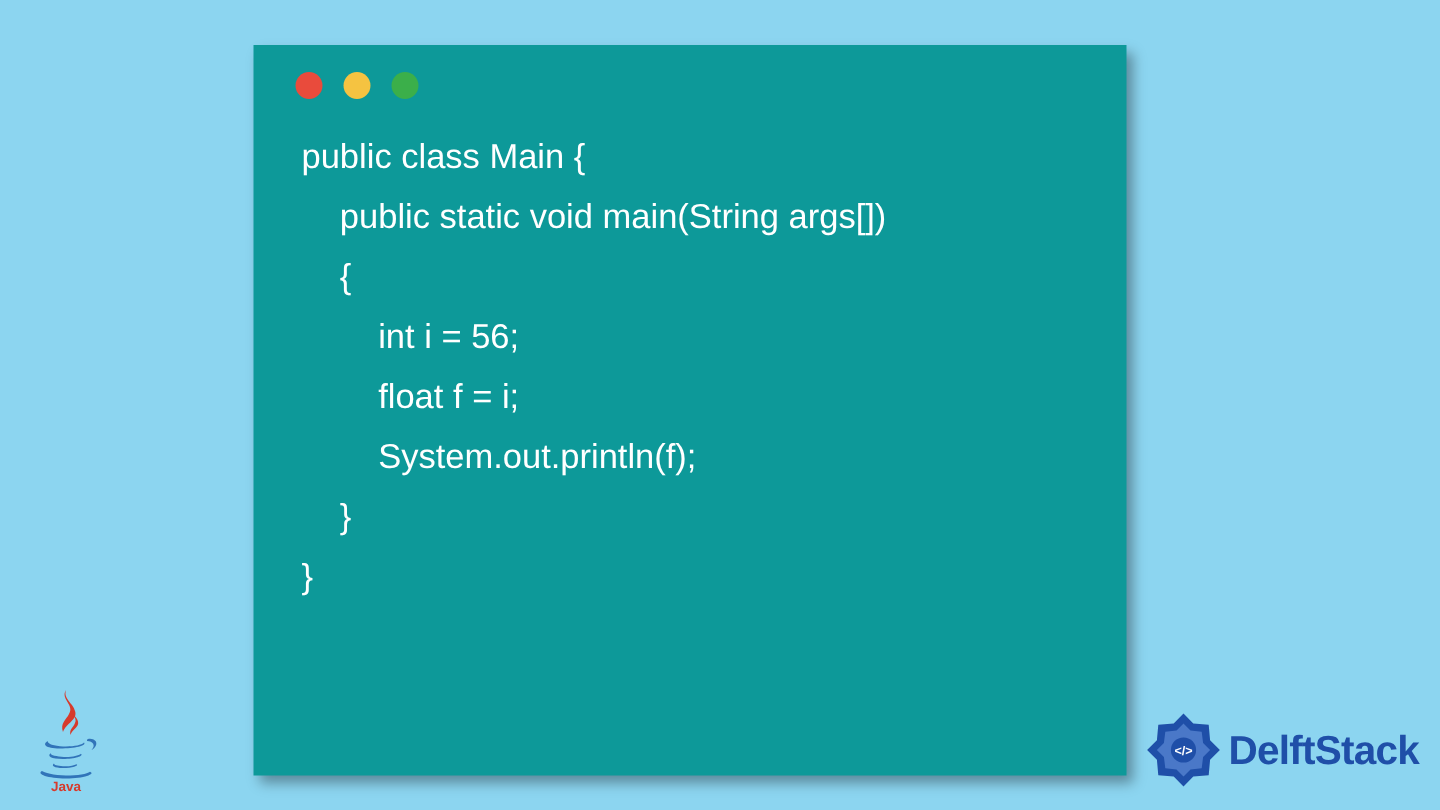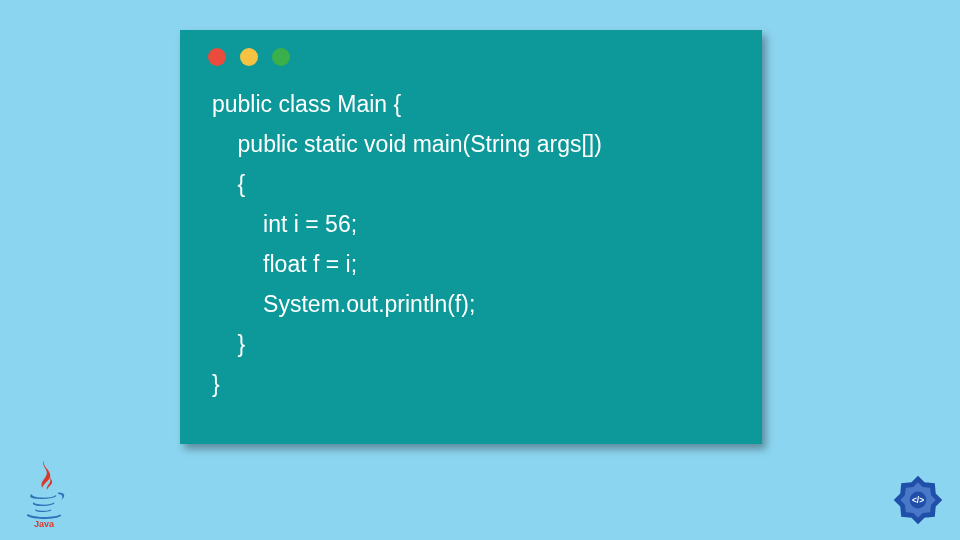--- a/index.html
+++ b/index.html
@@ -6,24 +6,24 @@
     body {
       width: 960px;
       height: 540px;
       background: #8CD5F0;
       position: relative;
       font-family: Arial, Helvetica, sans-serif;
       overflow: hidden;
     }
     .code-window {
       position: absolute;
-      left: 180px;
+      left: 169px;
       top: 30px;
       width: 582px;
-      height: 414px;
+      height: 487px;
       background: #0D9999;
       box-shadow: 4px 5px 8px rgba(0,0,0,0.35);
     }
     .traffic-lights {
       position: absolute;
       top: 18px;
       left: 28px;
       display: flex;
       gap: 14px;
     }
@@ -101,13 +101,14 @@
 
 <div class="delft-logo">
   <svg viewBox="0 0 60 60" width="56" height="56">
     <g transform="translate(30,30)">
       <path d="M0,-26 L7,-19 L18,-18 L19,-7 L26,0 L19,7 L18,18 L7,19 L0,26 L-7,19 L-18,18 L-19,7 L-26,0 L-19,-7 L-18,-18 L-7,-19 Z" fill="#1F4FA8"></path>
       <path d="M0,-19 L5,-14 L13,-13 L14,-5 L19,0 L14,5 L13,13 L5,14 L0,19 L-5,14 L-13,13 L-14,5 L-19,0 L-14,-5 L-13,-13 L-5,-14 Z" fill="#4A78C8"></path>
       <circle r="9" fill="#1F4FA8"></circle>
       <text x="0" y="3.5" text-anchor="middle" font-size="9" fill="#FFFFFF" font-family="Arial" font-weight="bold">&lt;/&gt;</text>
     </g>
   </svg>
+  <span class="delft-text">DelftStack</span>
 </div>
 
 </body></html>

